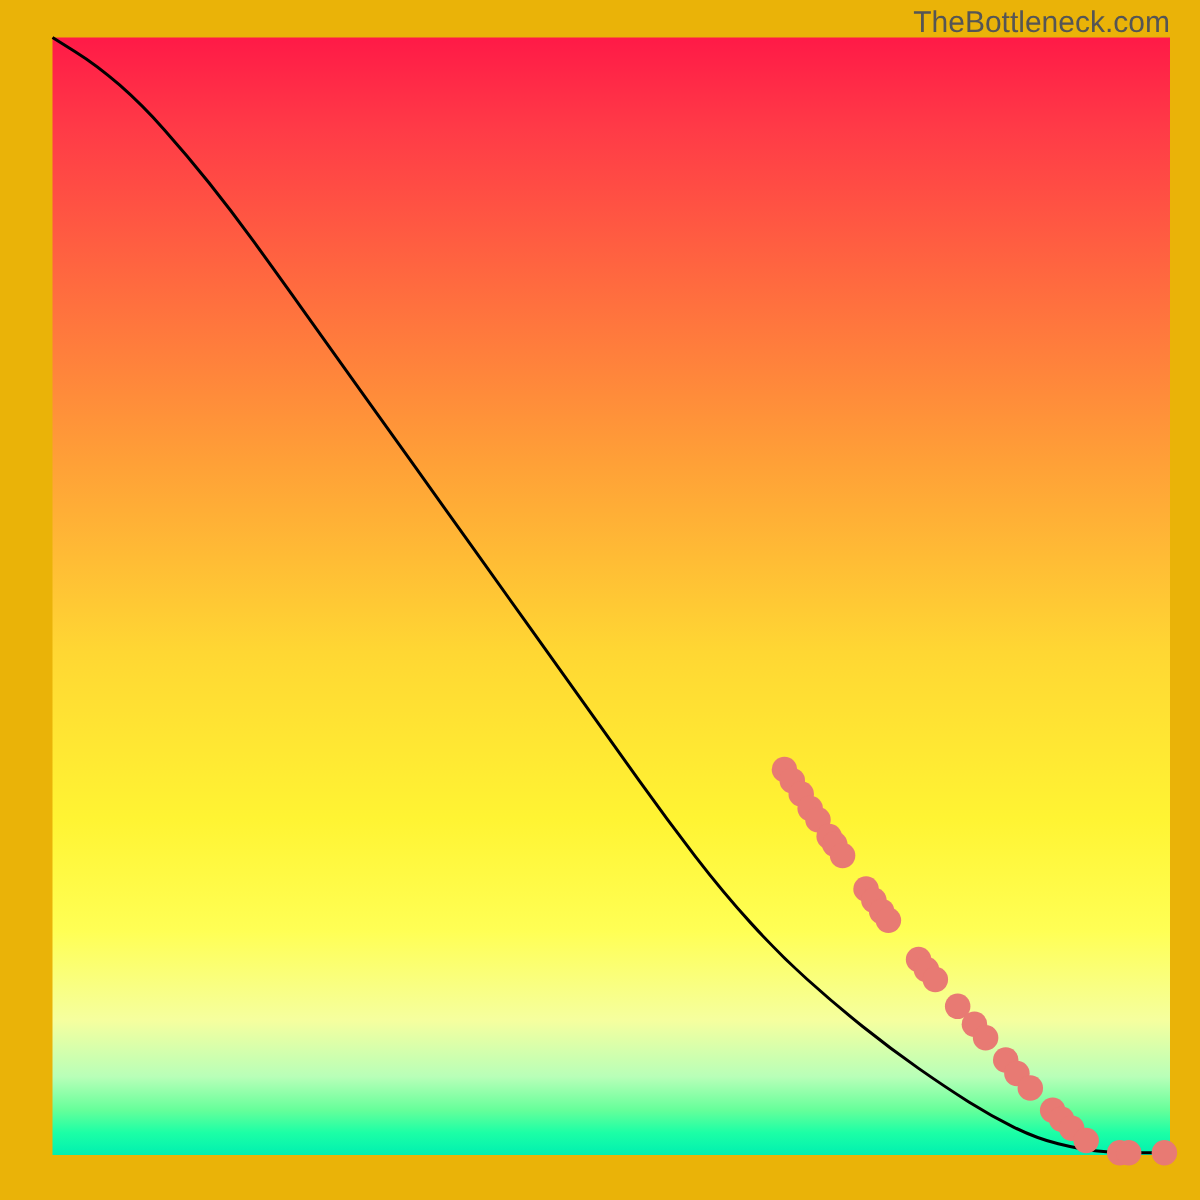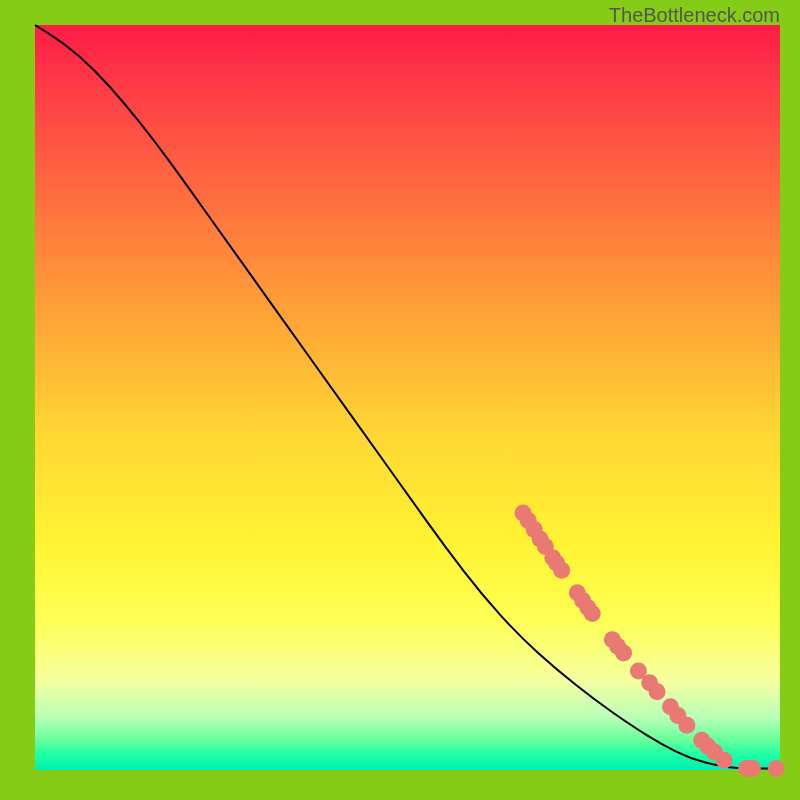--- a/index.html
+++ b/index.html
@@ -6,21 +6,21 @@
   body {
     width: 800px;
     height: 800px;
     background: #000;
     position: relative;
     font-family: Arial, sans-serif;
   }
   .outer {
     position: absolute;
     inset: 0;
-    background: #84cc16;
+    background: #eab308;
   }
   .plot-area {
     position: absolute;
     left: 35px;
     top: 25px;
     width: 745px;
     height: 745px;
     background: linear-gradient(to bottom,
       #ff1a47 0%,
       #ff3a47 8%,

